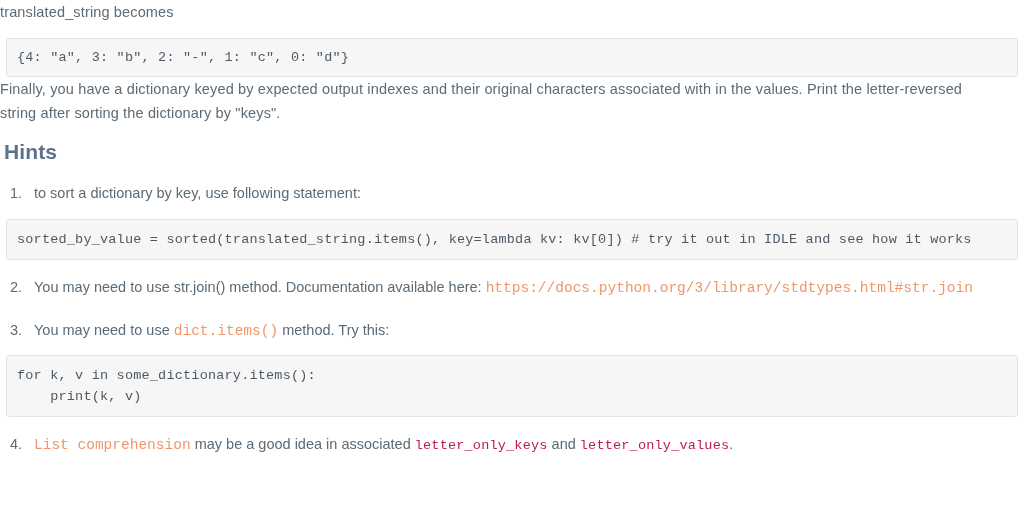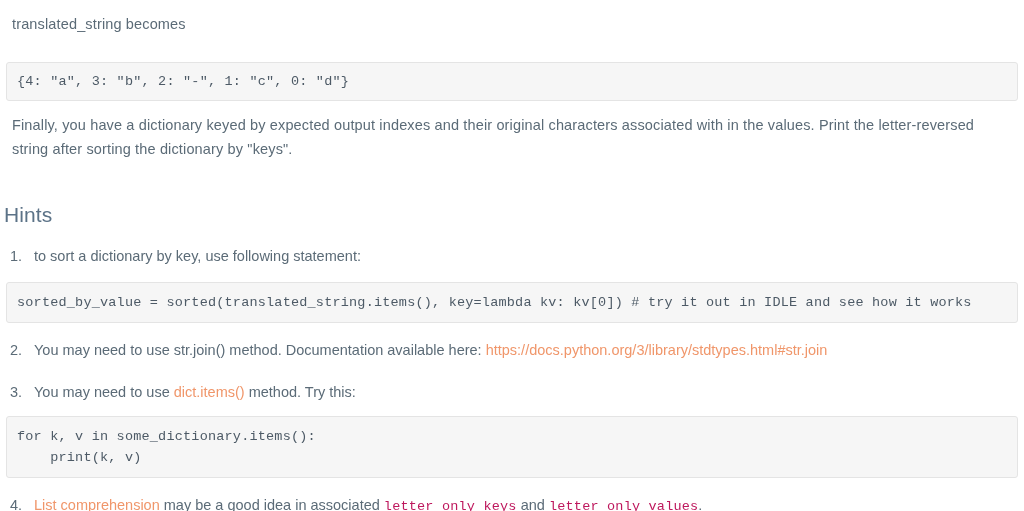--- a/index.html
+++ b/index.html
@@ -15,21 +15,21 @@
     color: #5b6b77;
     -webkit-font-smoothing: antialiased;
   }
   .page {
     width: 1024px;
     box-sizing: border-box;
     padding: 0;
   }
   p.body-text {
     margin: 0;
-    padding: 12px;
+    padding: 0;
     font-size: 14.5px;
     line-height: 24px;
     color: #5b6b77;
     letter-spacing: 0.01em;
   }
   .para-1 { margin: 11px 0 0 4px; }
   .para-2 {
     margin: 20px 0 0 4px;
     width: 990px;
   }
@@ -45,24 +45,24 @@
     line-height: 21px;
     color: #4d5a66;
     white-space: pre-wrap;
     word-break: break-word;
     letter-spacing: 0.2px;
   }
   .codeblock.cb-top { margin-top: 14px; padding: 8px 12px 8px 10px; }
   .codeblock.cb-mid { margin-top: 14px; }
   .codeblock.cb-bot { margin-top: 12px; }
   h2.hints-heading {
-    margin: 28px 0 0 4px;
+    margin: 13px 0 0 4px;
     padding: 0;
     font-size: 21px;
-    font-weight: 400;
+    font-weight: 700;
     line-height: 28px;
     color: #5b7287;
     letter-spacing: 0.1px;
   }
   ol.hints-list {
     margin: 15px 0 0 0;
     padding: 0 16px 0 26px;
     list-style-position: outside;
     list-style-type: decimal;
   }
@@ -71,20 +71,21 @@
     line-height: 24px;
     color: #5b6b77;
     padding-left: 8px;
     margin: 0;
   }
   ol.hints-list > li.spaced { margin-top: 18px; }
   .ext-link {
     color: #f0966a;
     text-decoration: none;
     cursor: pointer;
+    font-family: Liberation Mono, monospace;
   }
   code.inline {
     font-family: "Liberation Mono", "DejaVu Sans Mono", monospace;
     font-size: 13.5px;
     color: #be185d;
     background: transparent;
     letter-spacing: 0.2px;
   }
   .li-after-block { margin-top: 13px; }
 </style>

